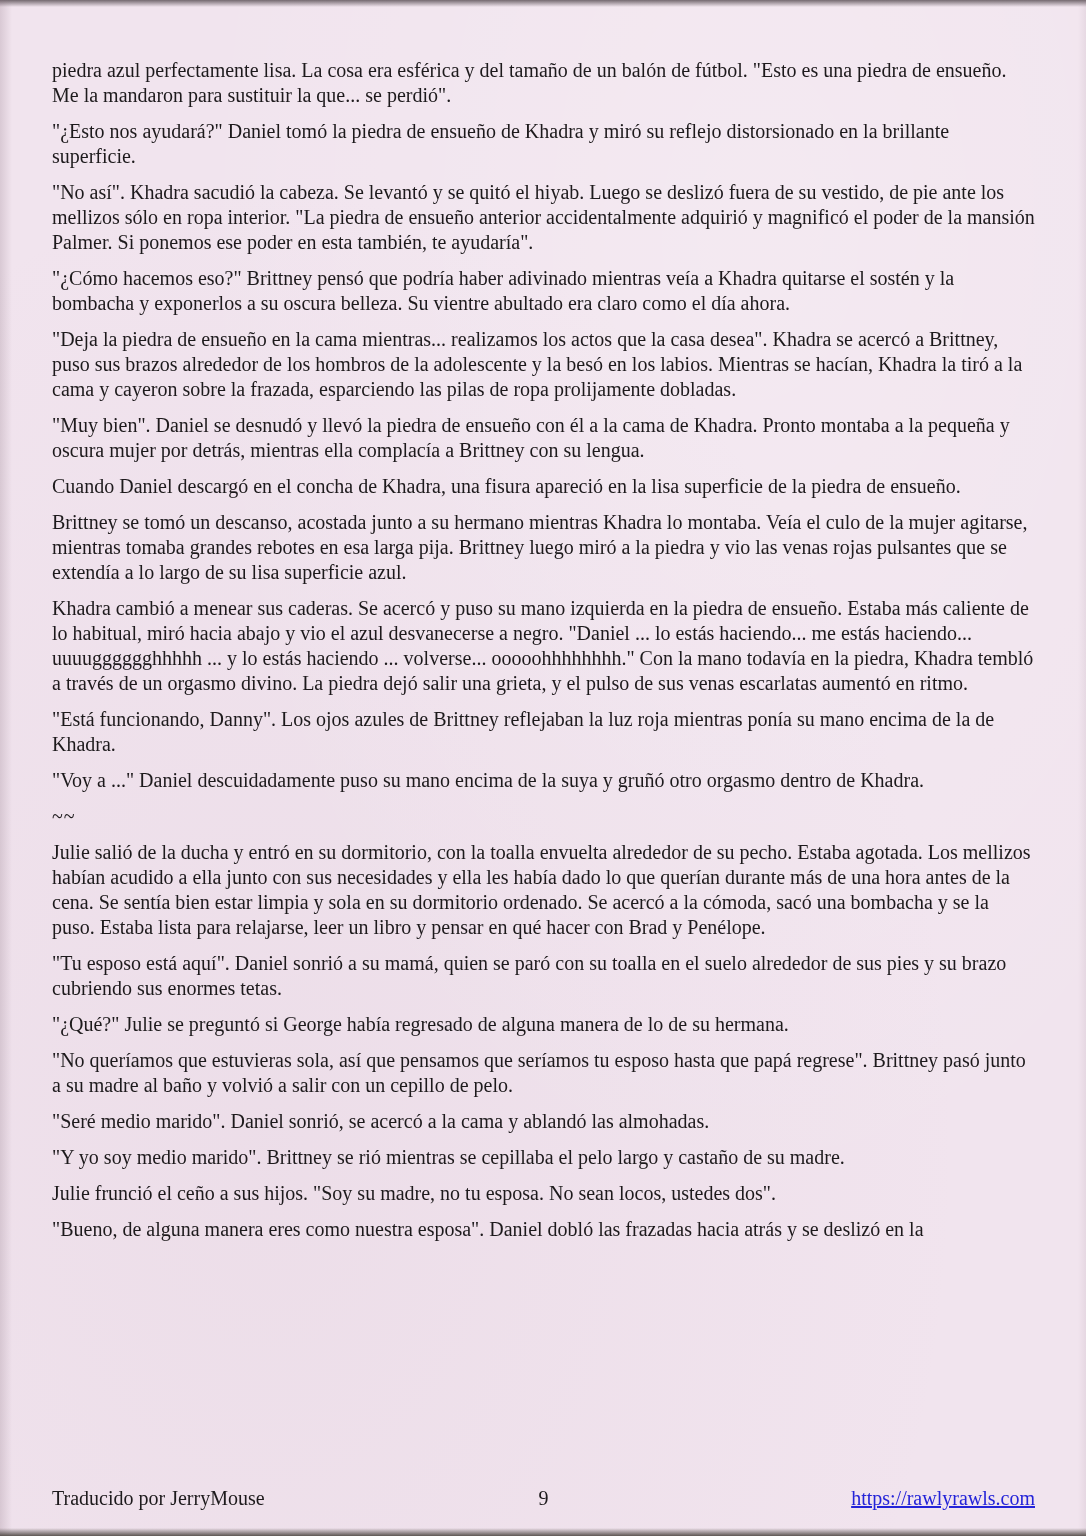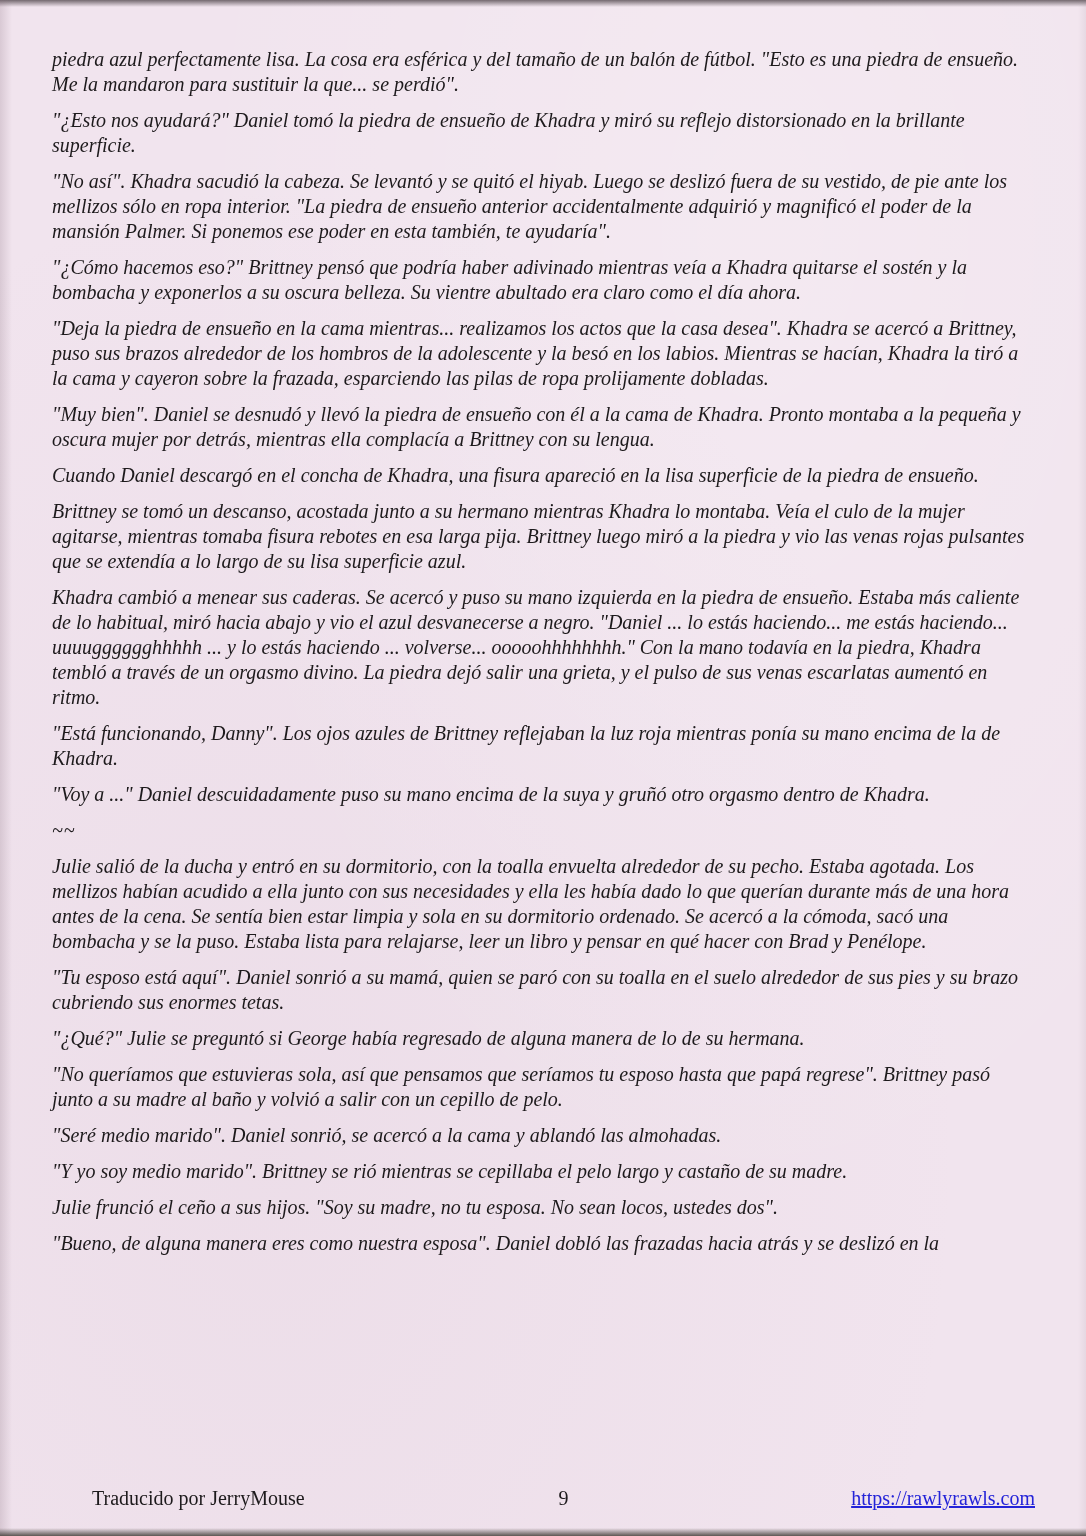--- a/index.html
+++ b/index.html
@@ -33,44 +33,42 @@
     background: linear-gradient(to right, rgba(130,106,120,0.22), rgba(130,106,120,0));
     pointer-events: none;
   }
   .scan-edge-right {
     position: absolute; top: 0; bottom: 0; right: 0; width: 8px;
     background: linear-gradient(to left, rgba(130,106,120,0.10), rgba(130,106,120,0));
     pointer-events: none;
   }
   .page-body {
     position: absolute;
-    top: 47px;
+    top: 58px;
     left: 52px;
     right: 51px;
-    font-style: italic;
   }
   .para {
     margin: 0 0 11px 0;
     font-size: 20px;
     line-height: 25px;
     text-align: left;
     white-space: pre-wrap;
   }
   .para.separator {
     letter-spacing: 1px;
   }
   .page-footer {
     position: absolute;
     left: 52px;
     right: 51px;
     top: 1486px;
     height: 26px;
     font-size: 20px;
     line-height: 25px;
-    margin-left: 40px;
   }
   .footer-left {
     position: absolute;
     left: 0; top: 0;
   }
   .footer-page-number {
     position: absolute;
     left: 0; right: 0; top: 0;
     text-align: center;
   }
@@ -90,21 +88,21 @@
 <div class="scan-edge-bottom"></div>
 
 <div class="page-body">
     <p class="para">piedra azul perfectamente lisa. La cosa era esférica y del tamaño de un balón de fútbol. "Esto es una piedra de ensueño. Me la mandaron para sustituir la que... se perdió".</p>
     <p class="para">"¿Esto nos ayudará?" Daniel tomó la piedra de ensueño de Khadra y miró su reflejo distorsionado en la brillante superficie.</p>
     <p class="para">"No así". Khadra sacudió la cabeza. Se levantó y se quitó el hiyab. Luego se deslizó fuera de su vestido, de pie ante los mellizos sólo en ropa interior. "La piedra de ensueño anterior accidentalmente adquirió y magnificó el poder de la mansión Palmer. Si ponemos ese poder en esta también, te ayudaría".</p>
     <p class="para">"¿Cómo hacemos eso?" Brittney pensó que podría haber adivinado mientras veía a Khadra quitarse el sostén y la bombacha y exponerlos a su oscura belleza. Su vientre abultado era claro como el día ahora.</p>
     <p class="para">"Deja la piedra de ensueño en la cama mientras... realizamos los actos que la casa desea". Khadra se acercó a Brittney, puso sus brazos alrededor de los hombros de la adolescente y la besó en los labios. Mientras se hacían, Khadra la tiró a la cama y cayeron sobre la frazada, esparciendo las pilas de ropa prolijamente dobladas.</p>
     <p class="para">"Muy bien". Daniel se desnudó y llevó la piedra de ensueño con él a la cama de Khadra. Pronto montaba a la pequeña y oscura mujer por detrás, mientras ella complacía a Brittney con su lengua.</p>
     <p class="para">Cuando Daniel descargó en el concha de Khadra, una fisura apareció en la lisa superficie de la piedra de ensueño.</p>
-    <p class="para">Brittney se tomó un descanso, acostada junto a su hermano mientras Khadra lo montaba. Veía el culo de la mujer agitarse, mientras tomaba fisura rebotes en esa larga pija. Brittney luego miró a la piedra y vio las venas rojas pulsantes que se extendía a lo largo de su lisa superficie azul.</p>
+    <p class="para">Brittney se tomó un descanso, acostada junto a su hermano mientras Khadra lo montaba. Veía el culo de la mujer agitarse, mientras tomaba grandes rebotes en esa larga pija. Brittney luego miró a la piedra y vio las venas rojas pulsantes que se extendía a lo largo de su lisa superficie azul.</p>
     <p class="para">Khadra cambió a menear sus caderas. Se acercó y puso su mano izquierda en la piedra de ensueño. Estaba más caliente de lo habitual, miró hacia abajo y vio el azul desvanecerse a negro. "Daniel ... lo estás haciendo... me estás haciendo... uuuugggggghhhhh ... y lo estás haciendo ... volverse... ooooohhhhhhhh." Con la mano todavía en la piedra, Khadra tembló a través de un orgasmo divino. La piedra dejó salir una grieta, y el pulso de sus venas escarlatas aumentó en ritmo.</p>
     <p class="para">"Está funcionando, Danny". Los ojos azules de Brittney reflejaban la luz roja mientras ponía su mano encima de la de Khadra.</p>
     <p class="para">"Voy a ..." Daniel descuidadamente puso su mano encima de la suya y gruñó otro orgasmo dentro de Khadra.</p>
     <p class="para separator">~~</p>
     <p class="para">Julie salió de la ducha y entró en su dormitorio, con la toalla envuelta alrededor de su pecho. Estaba agotada. Los mellizos habían acudido a ella junto con sus necesidades y ella les había dado lo que querían durante más de una hora antes de la cena. Se sentía bien estar limpia y sola en su dormitorio ordenado. Se acercó a la cómoda, sacó una bombacha y se la puso. Estaba lista para relajarse, leer un libro y pensar en qué hacer con Brad y Penélope.</p>
     <p class="para">"Tu esposo está aquí". Daniel sonrió a su mamá, quien se paró con su toalla en el suelo alrededor de sus pies y su brazo cubriendo sus enormes tetas.</p>
     <p class="para">"¿Qué?" Julie se preguntó si George había regresado de alguna manera de lo de su hermana.</p>
     <p class="para">"No queríamos que estuvieras sola, así que pensamos que seríamos tu esposo hasta que papá regrese". Brittney pasó junto a su madre al baño y volvió a salir con un cepillo de pelo.</p>
     <p class="para">"Seré medio marido". Daniel sonrió, se acercó a la cama y ablandó las almohadas.</p>
     <p class="para">"Y yo soy medio marido". Brittney se rió mientras se cepillaba el pelo largo y castaño de su madre.</p>

